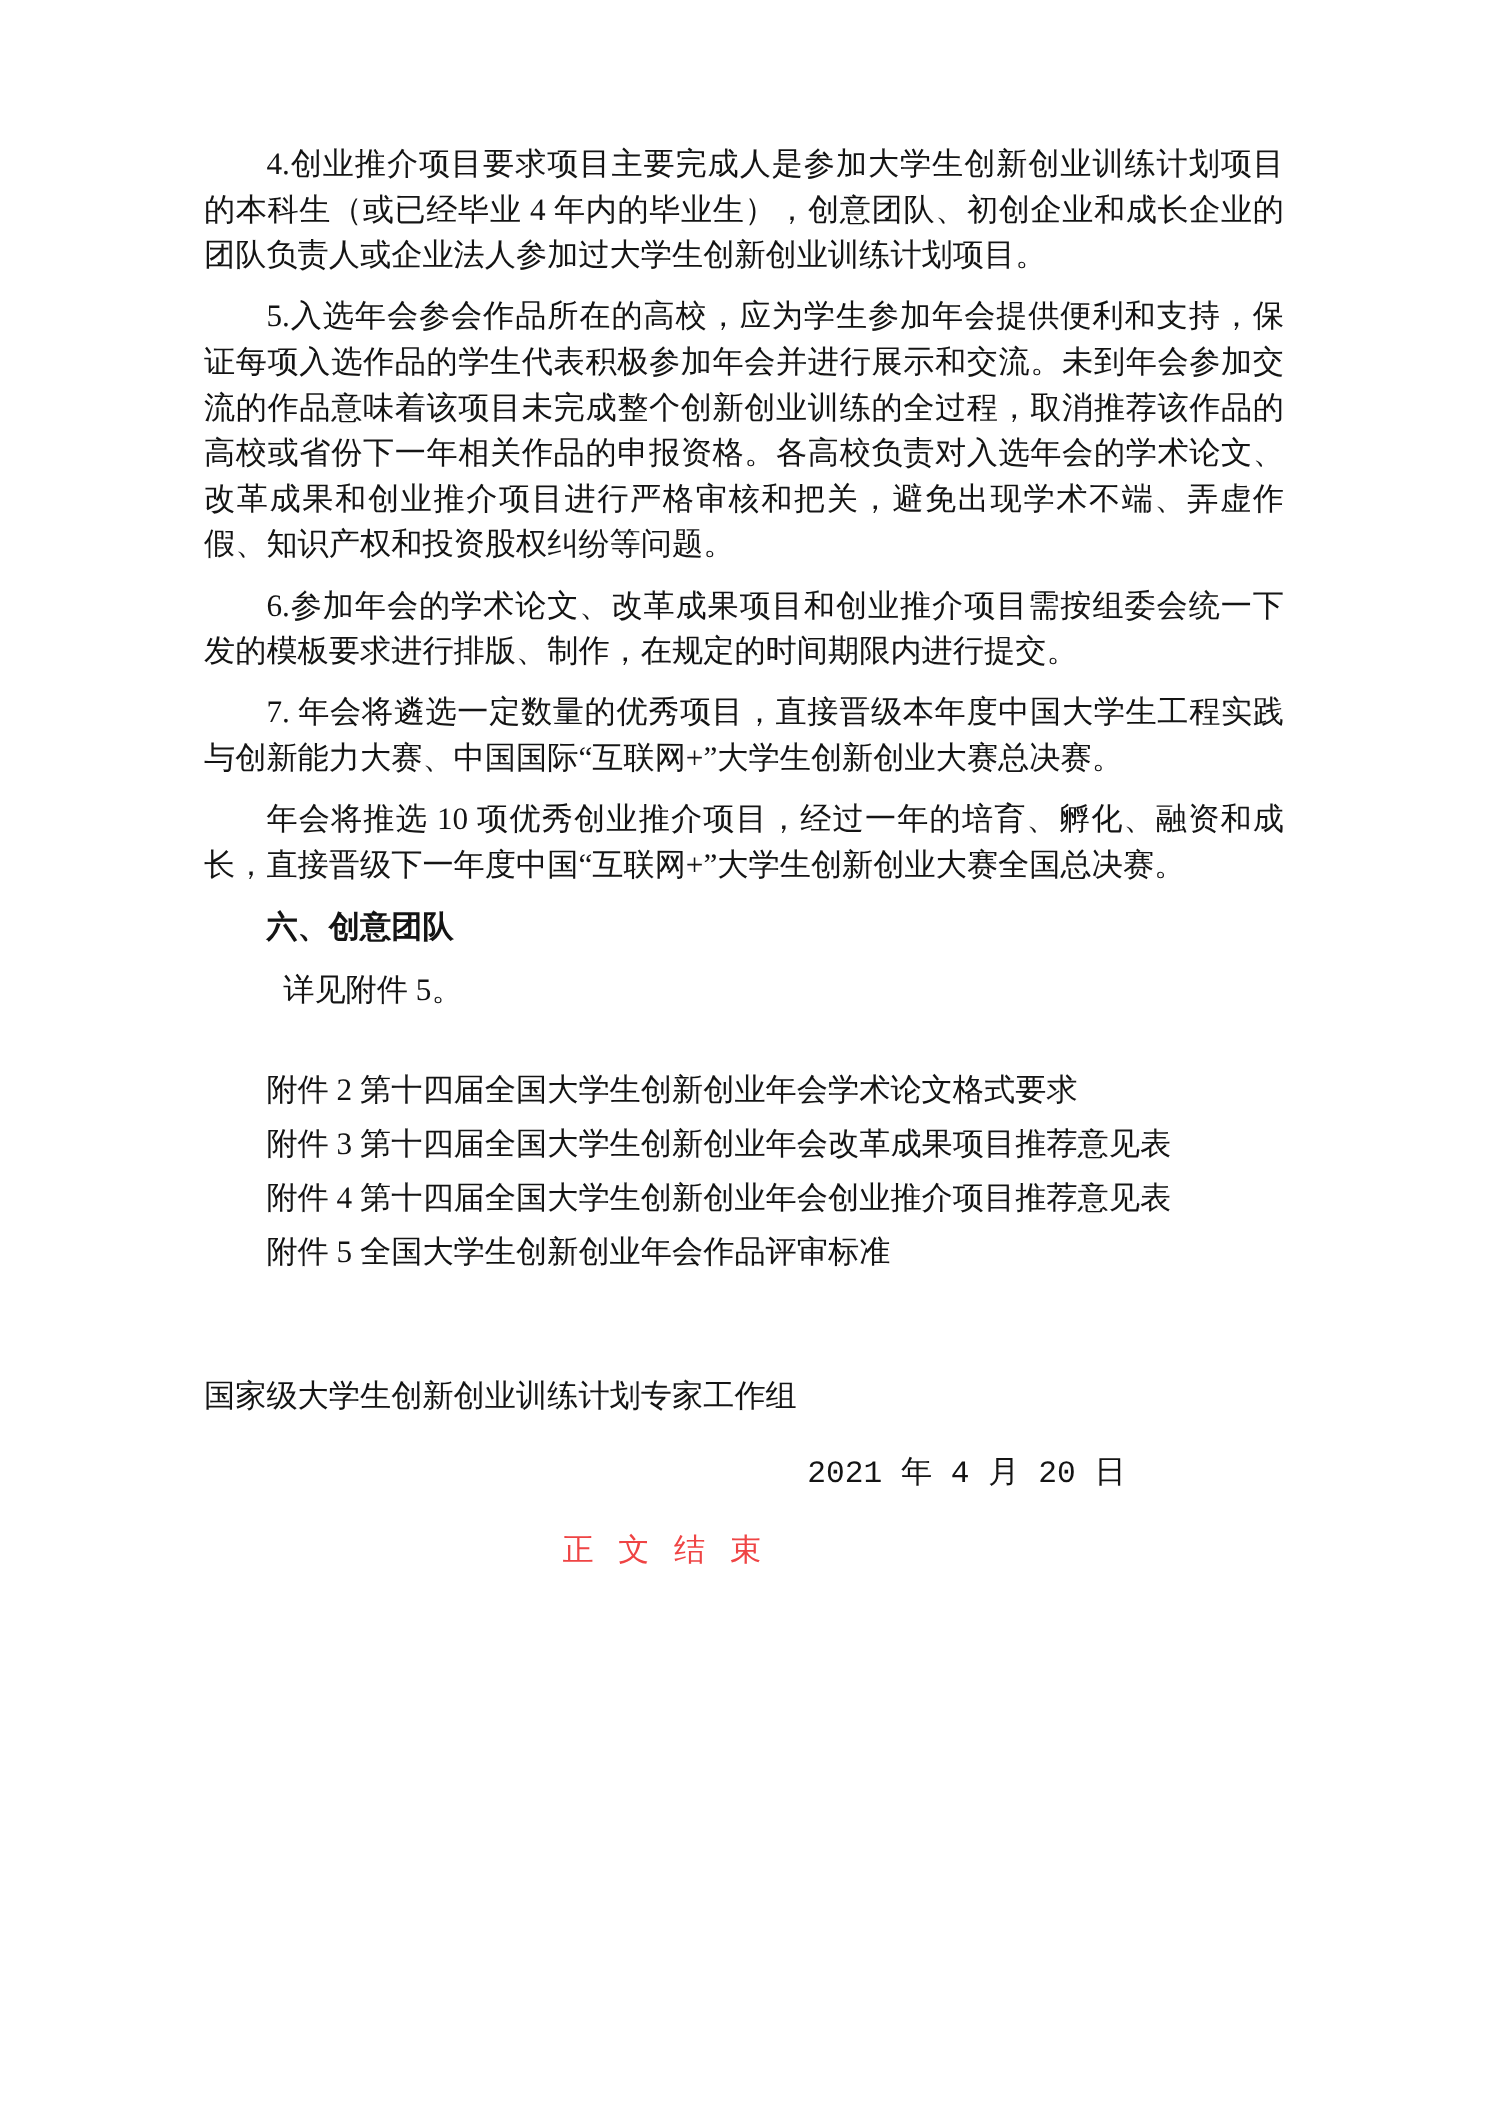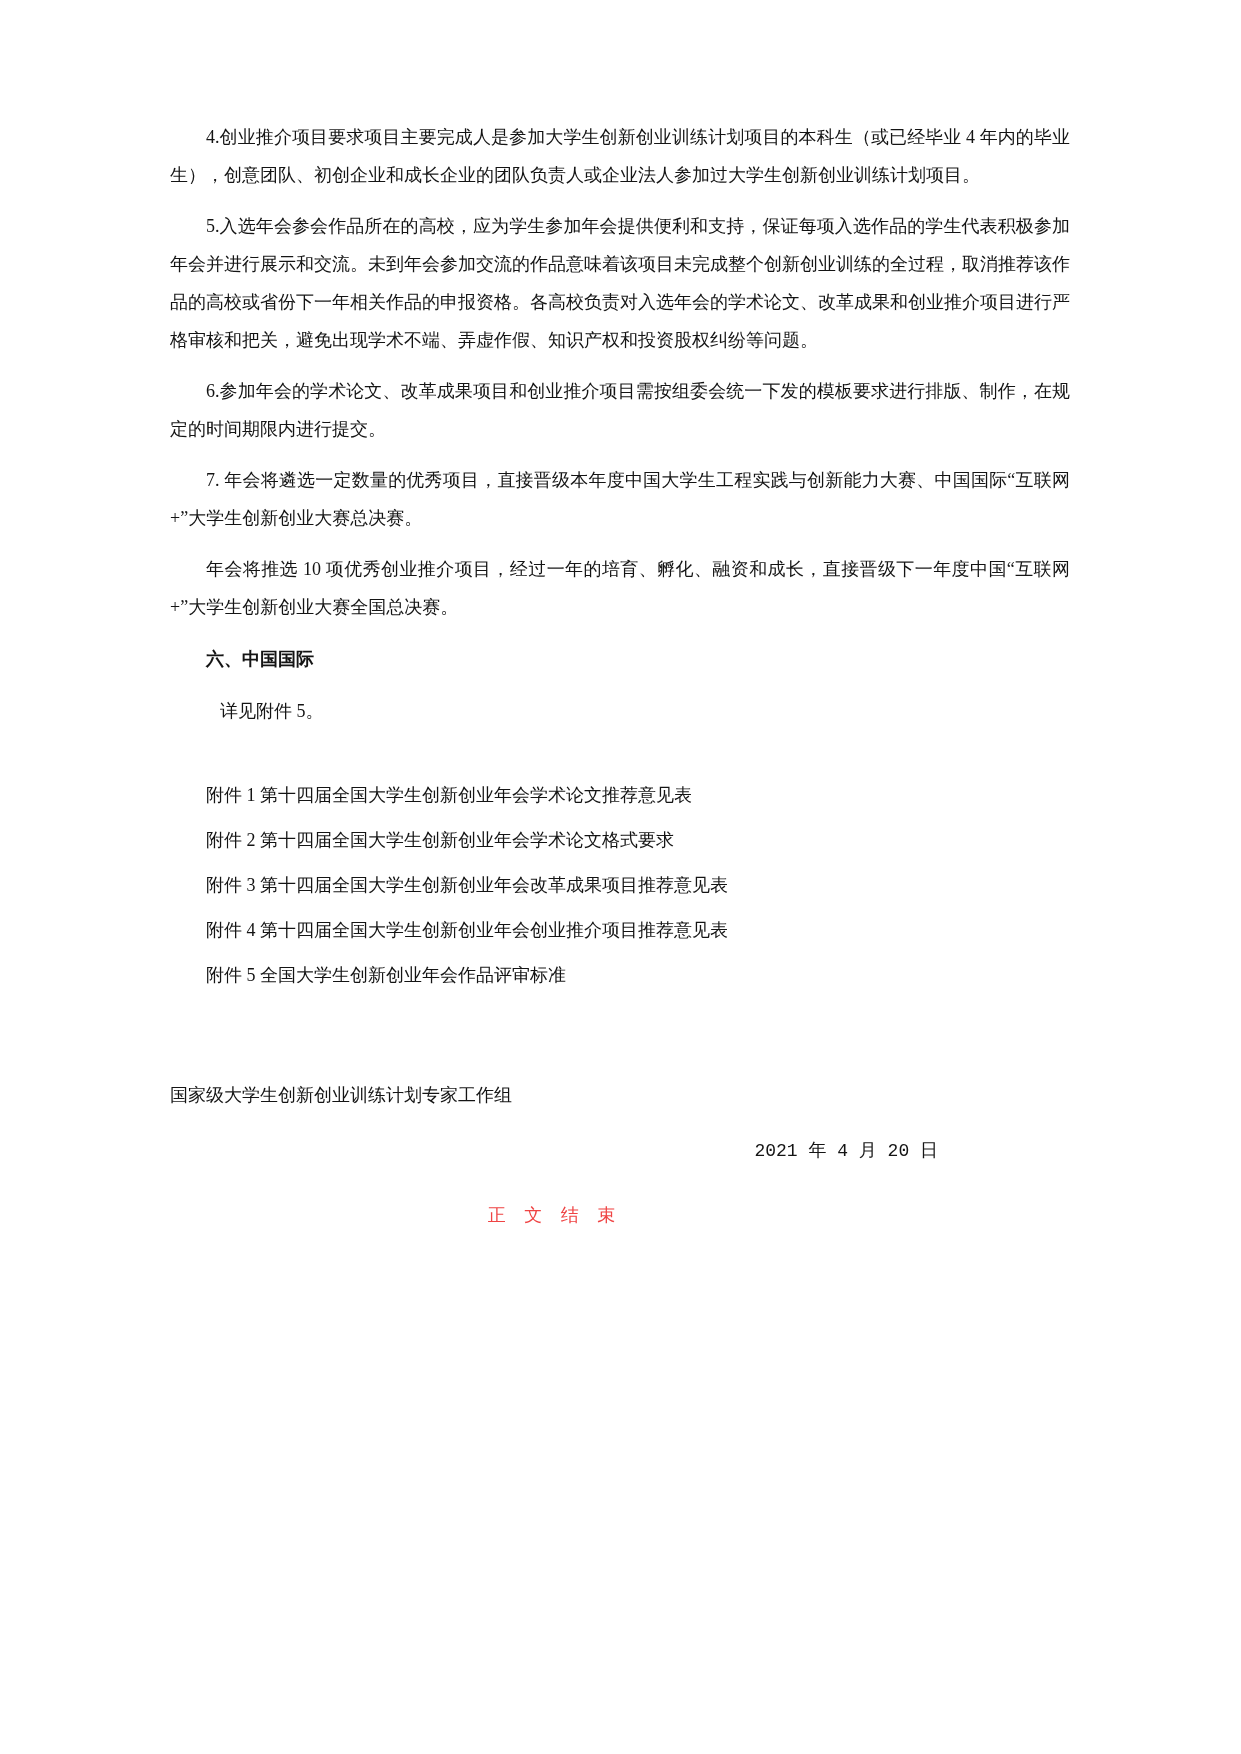--- a/index.html
+++ b/index.html
@@ -9,21 +9,21 @@
   }
   .page {
     position: relative;
     width: 1241px;
     min-height: 1754px;
     margin: 0 auto;
     background: #ffffff;
     box-sizing: border-box;
     padding: 118px 171px 80px 170px;
     font-family: "Liberation Serif", "DejaVu Serif", serif;
-    font-size: 18px;
+    font-size: 26px;
     color: #141414;
   }
   .body-para {
     text-indent: 2em;
     text-align: justify;
     line-height: 38px;
     margin: 0 0 13px 0;
   }
   .section-heading {
     text-indent: 2em;
@@ -70,25 +70,24 @@
 <body>
 
 <div class="page">
 
   <p class="body-para">4.创业推介项目要求项目主要完成人是参加大学生创新创业训练计划项目的本科生（或已经毕业 4 年内的毕业生），创意团队、初创企业和成长企业的团队负责人或企业法人参加过大学生创新创业训练计划项目。</p>
   <p class="body-para">5.入选年会参会作品所在的高校，应为学生参加年会提供便利和支持，保证每项入选作品的学生代表积极参加年会并进行展示和交流。未到年会参加交流的作品意味着该项目未完成整个创新创业训练的全过程，取消推荐该作品的高校或省份下一年相关作品的申报资格。各高校负责对入选年会的学术论文、改革成果和创业推介项目进行严格审核和把关，避免出现学术不端、弄虚作假、知识产权和投资股权纠纷等问题。</p>
   <p class="body-para">6.参加年会的学术论文、改革成果项目和创业推介项目需按组委会统一下发的模板要求进行排版、制作，在规定的时间期限内进行提交。</p>
   <p class="body-para">7. 年会将遴选一定数量的优秀项目，直接晋级本年度中国大学生工程实践与创新能力大赛、中国国际“互联网+”大学生创新创业大赛总决赛。</p>
   <p class="body-para">年会将推选 10 项优秀创业推介项目，经过一年的培育、孵化、融资和成长，直接晋级下一年度中国“互联网+”大学生创新创业大赛全国总决赛。</p>
 
-  <p class="section-heading">六、中国国际</p>
+  <p class="section-heading">六、创意团队</p>
   <p class="detail-line">详见附件 5。</p>
 
   <div class="attachments">
-    <p class="attachment-item">附件 1 第十四届全国大学生创新创业年会学术论文推荐意见表</p>
     <p class="attachment-item">附件 2 第十四届全国大学生创新创业年会学术论文格式要求</p>
     <p class="attachment-item">附件 3 第十四届全国大学生创新创业年会改革成果项目推荐意见表</p>
     <p class="attachment-item">附件 4 第十四届全国大学生创新创业年会创业推介项目推荐意见表</p>
     <p class="attachment-item">附件 5 全国大学生创新创业年会作品评审标准</p>
   </div>
 
   <p class="signature-line">国家级大学生创新创业训练计划专家工作组</p>
   <p class="date-line">2021 年 4 月 20 日</p>
 
   <p class="end-mark">正 文 结 束</p>

